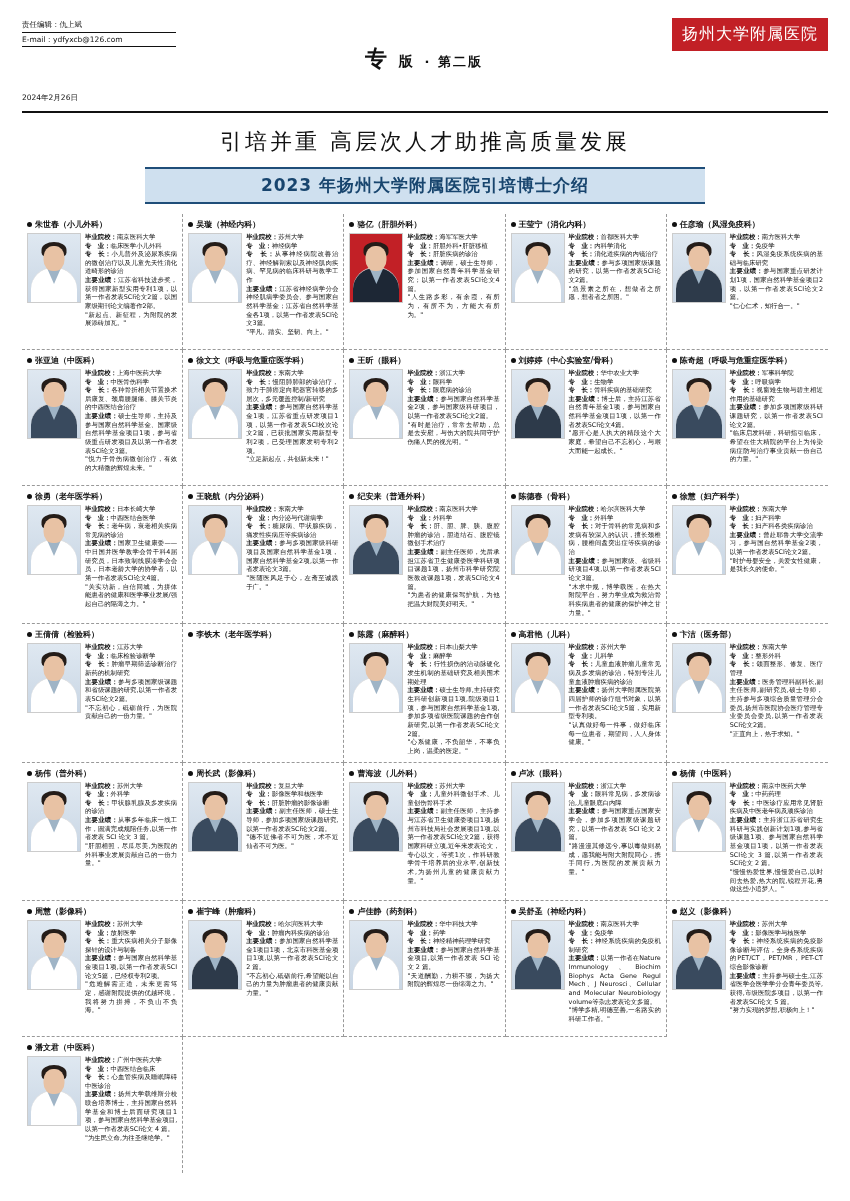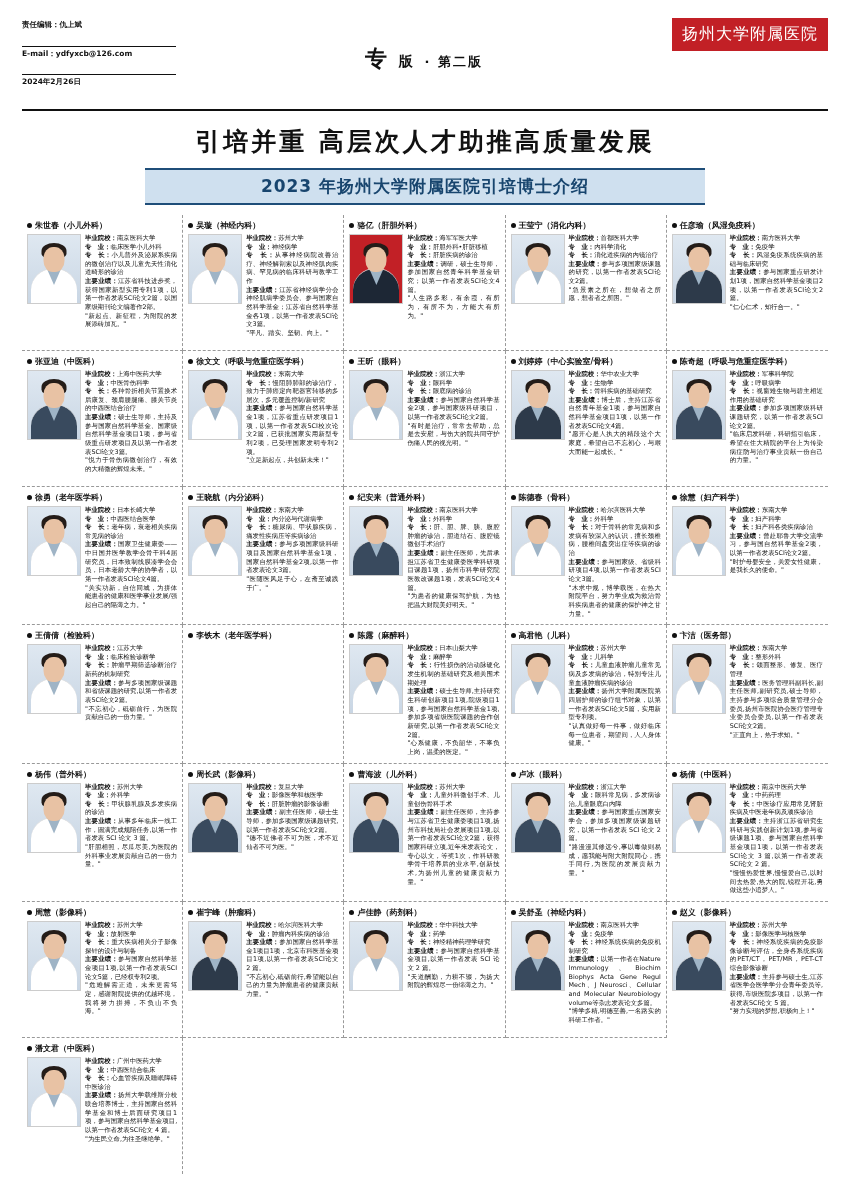--- a/index.html
+++ b/index.html
@@ -2,29 +2,29 @@
 <html><head>
 <meta charset="utf-8">
 <style>
   html,body{margin:0;padding:0;background:#fff;}
   body{width:850px;height:1201px;font-family:"DejaVu Sans","Liberation Sans",sans-serif;color:#111;}
   .page{position:relative;width:850px;height:1201px;background:#fff;box-sizing:border-box;padding:18px 22px 10px 22px;}
 
   
   .masthead{display:flex;align-items:flex-start;justify-content:space-between;border-bottom:2px solid #111;padding-bottom:6px;}
   .mast-left{font-size:7.5px;line-height:1.55;border:0;}
-  .mast-left div{border-bottom:1px solid #111;padding:1px 4px 15px 0;min-width:150px;font-weight:bold;}
-  .mast-left div:last-child{border-bottom:none;}
+  .mast-left div{border-bottom:1px solid #111;padding:1px 4px 1px 0;min-width:150px;}
+  .mast-left div:last-child{border-bottom:none;margin-top:44px;}
   .mast-center{flex:1;text-align:center;font-size:22px;font-weight:bold;letter-spacing:2px;padding-top:6px;margin-top:20px;}
   .mast-center .dot{font-size:14px;}
   .mast-center .sub{font-size:13px;font-weight:bold;}
   .mast-right{background:#c22026;color:#fff;font-size:16px;font-weight:normal;padding:6px 10px;letter-spacing:1px;white-space:nowrap;}
 
   
-  .headline{text-align:center;font-size:25px;font-weight:bold;letter-spacing:3px;margin:14px 0 10px 0;font-family:"DejaVu Sans","Liberation Sans",sans-serif;}
+  .headline{text-align:center;font-size:22px;font-weight:normal;letter-spacing:3px;margin:14px 0 10px 0;font-family:"DejaVu Sans","Liberation Sans",sans-serif;}
   .subbar{margin:0 auto 10px auto;width:560px;background:#cfe0ef;border-top:2px solid #1f4e79;border-bottom:2px solid #1f4e79;text-align:center;padding:5px 0;font-size:17px;font-weight:bold;color:#18456e;letter-spacing:1px;}
 
   
   .grid{display:grid;grid-template-columns:repeat(5,1fr);gap:0;}
   .cell{border-right:1px dashed #999;border-bottom:1px dashed #999;padding:5px 5px 6px 5px;box-sizing:border-box;min-height:136px;}
   .cell:nth-child(5n){border-right:none;}
   .cell.last-row{border-bottom:none;}
   .cell-head{display:flex;align-items:center;gap:3px;font-size:8px;font-weight:bold;margin-bottom:3px;}
   .bullet{width:5px;height:5px;border-radius:50%;background:#111;flex:0 0 auto;}
   .cell-body{display:flex;gap:4px;}

